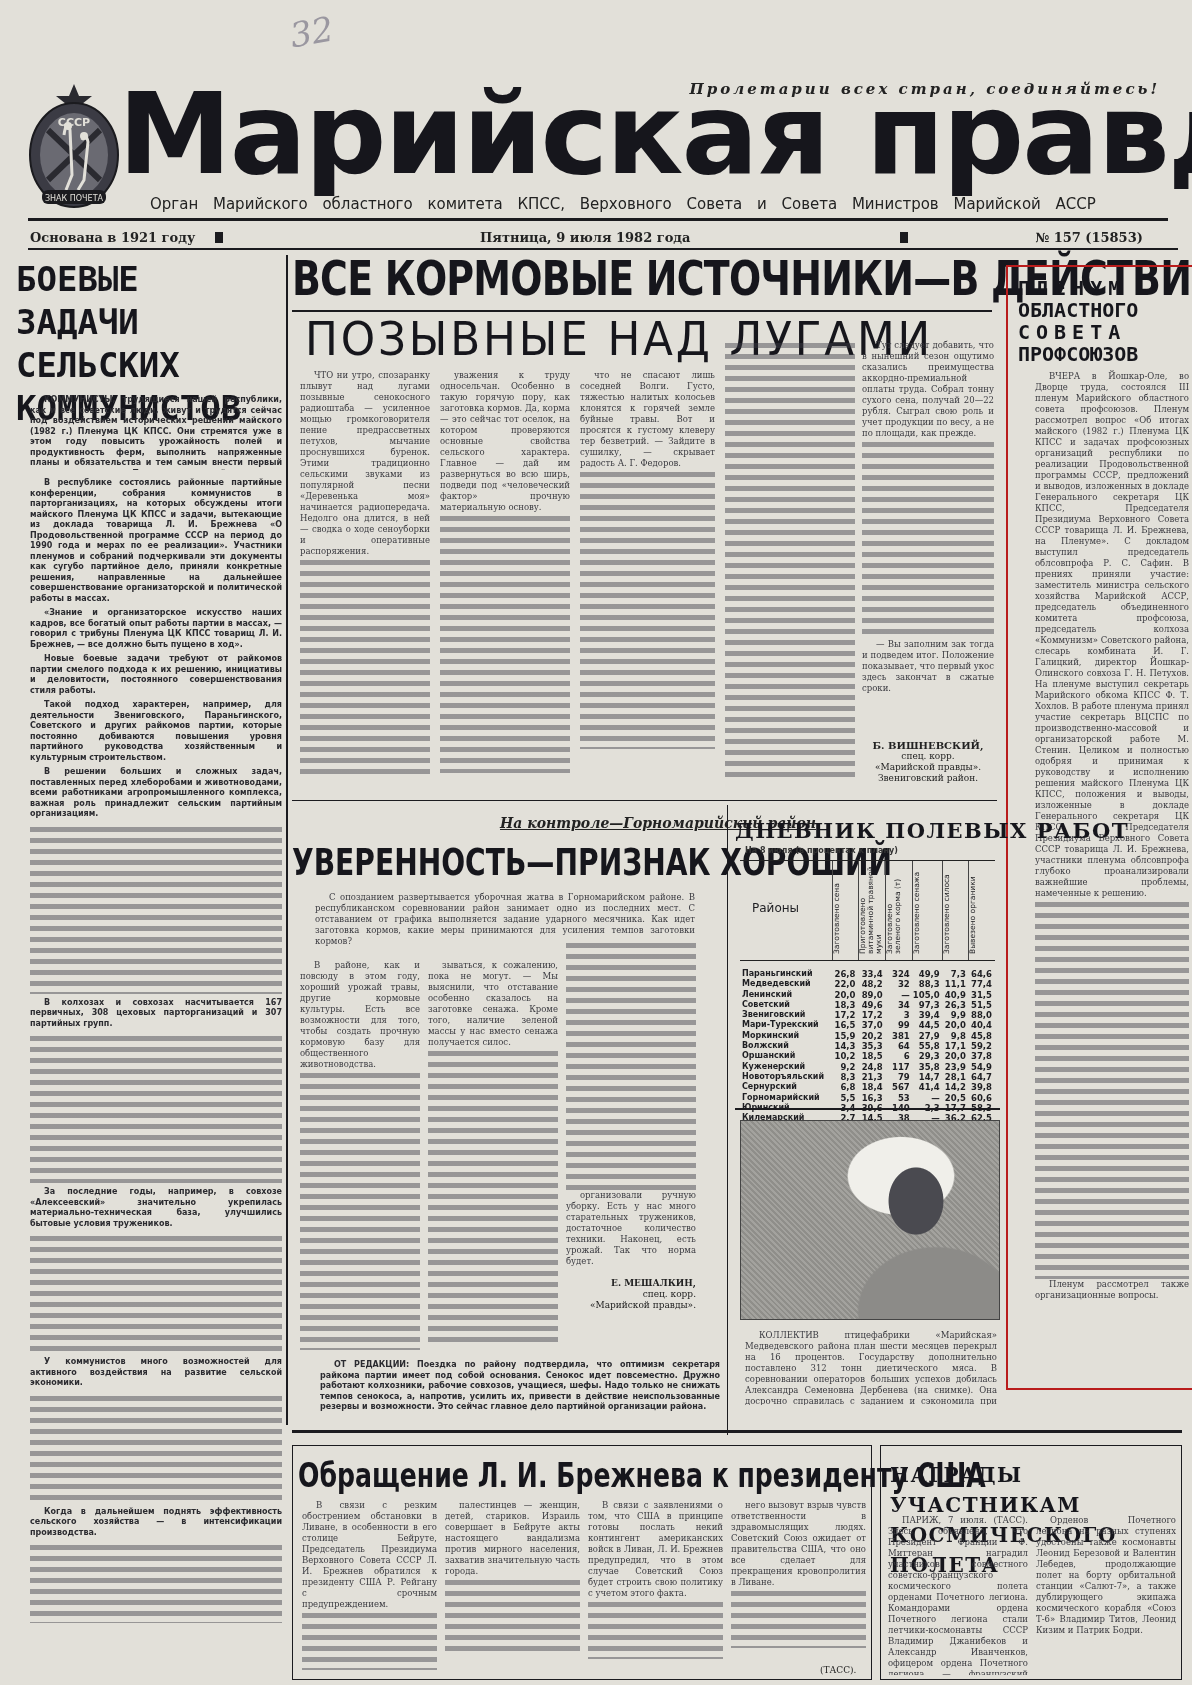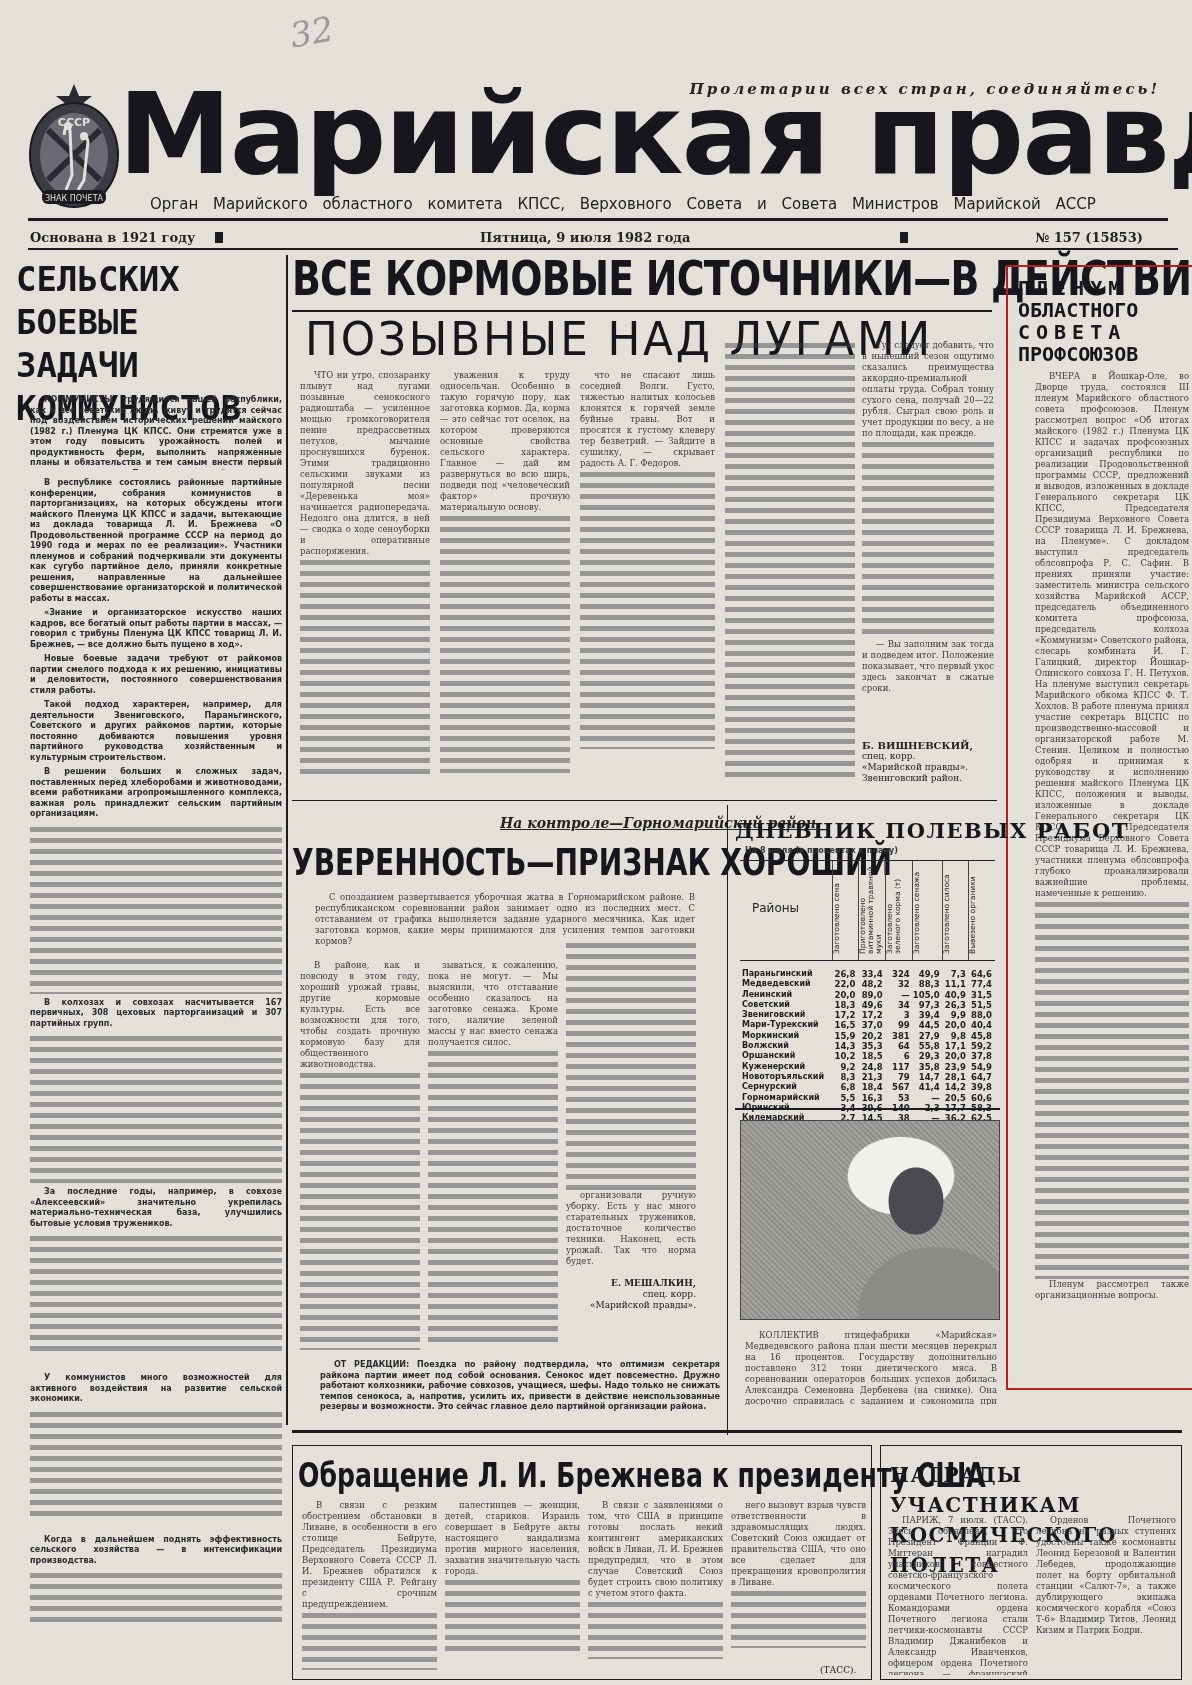--- a/index.html
+++ b/index.html
@@ -92,41 +92,41 @@
 
   <div class="abs rule" style="left:28px;top:218px;width:1140px;height:3px;"></div>
   <div class="abs dateline" style="left:30px;">Основана в 1921 году</div>
   <div class="abs sq" style="left:215px;"></div>
   <div class="abs dateline" style="left:480px;">Пятница, 9 июля 1982 года</div>
   <div class="abs sq" style="left:900px;"></div>
   <div class="abs dateline" style="left:1035px;">№ 157 (15853)</div>
   <div class="abs rule" style="left:28px;top:248px;width:1150px;height:2px;"></div>
 
   <div class="abs boevye">
+    <div>БОЕВЫЕ ЗАДАЧИ</div>
     <div>СЕЛЬСКИХ</div>
-    <div>БОЕВЫЕ ЗАДАЧИ</div>
     <div>КОММУНИСТОВ</div>
   </div>
   <div class="abs text-sans" style="left:30px;top:395px;width:252px;height:75px;">
     <p class="para">КОММУНИСТЫ, трудящиеся нашей республики, как и все советские люди, живут и трудятся сейчас под воздействием исторических решений майского (1982 г.) Пленума ЦК КПСС. Они стремятся уже в этом году повысить урожайность полей и продуктивность ферм, выполнить напряженные планы и обязательства и тем самым внести первый вклад в реализацию Продовольственной программы страны.</p>
   </div>
   <div class="abs text-sans" style="left:30px;top:478px;width:252px;height:1145px;">
     <p class="para">В республике состоялись районные партийные конференции, собрания коммунистов в парторганизациях, на которых обсуждены итоги майского Пленума ЦК КПСС и задачи, вытекающие из доклада товарища Л. И. Брежнева «О Продовольственной программе СССР на период до 1990 года и мерах по ее реализации». Участники пленумов и собраний подчеркивали эти документы как сугубо партийное дело, приняли конкретные решения, направленные на дальнейшее совершенствование организаторской и политической работы в массах.</p>
     <p class="para" style="margin-top:4px">«Знание и организаторское искусство наших кадров, все богатый опыт работы партии в массах, — говорил с трибуны Пленума ЦК КПСС товарищ Л. И. Брежнев, — все должно быть пущено в ход».</p>
     <p class="para" style="margin-top:4px">Новые боевые задачи требуют от райкомов партии смелого подхода к их решению, инициативы и деловитости, постоянного совершенствования стиля работы.</p>
     <p class="para" style="margin-top:4px">Такой подход характерен, например, для деятельности Звениговского, Параньгинского, Советского и других райкомов партии, которые постоянно добиваются повышения уровня партийного руководства хозяйственным и культурным строительством.</p>
     <p class="para" style="margin-top:4px">В решении больших и сложных задач, поставленных перед хлеборобами и животноводами, всеми работниками агропромышленного комплекса, важная роль принадлежит сельским партийным организациям.</p>
     <div class="lines" style="height:170px;margin-top:4px;"></div>
     <p class="para" style="margin-top:4px">В колхозах и совхозах насчитывается 167 первичных, 308 цеховых парторганизаций и 307 партийных групп.</p>
     <div class="lines" style="height:150px;margin-top:4px;"></div>
     <p class="para" style="margin-top:4px">За последние годы, например, в совхозе «Алексеевский» значительно укрепилась материально-техническая база, улучшились бытовые условия тружеников.</p>
     <div class="lines" style="height:120px;margin-top:4px;"></div>
-    <p class="para" style="margin-top:20px">У коммунистов много возможностей для активного воздействия на развитие сельской экономики.</p>
+    <p class="para" style="margin-top:4px">У коммунистов много возможностей для активного воздействия на развитие сельской экономики.</p>
     <div class="lines" style="height:110px;margin-top:4px;"></div>
-    <p class="para" style="margin-top:16px">Когда в дальнейшем поднять эффективность сельского хозяйства — в интенсификации производства.</p>
+    <p class="para" style="margin-top:4px">Когда в дальнейшем поднять эффективность сельского хозяйства — в интенсификации производства.</p>
     <div class="lines" style="height:90px;margin-top:4px;"></div>
 
   </div>
   <div class="abs vline" style="left:286px;top:255px;height:1170px;"></div>
 
   <div class="abs h-kormovye">ВСЕ КОРМОВЫЕ ИСТОЧНИКИ—В ДЕЙСТВИЕ</div>
   <div class="abs rule" style="left:292px;top:310px;width:700px;height:2px;"></div>
   <div class="abs h-pozyvnye">ПОЗЫВНЫЕ НАД ЛУГАМИ</div>
 
   <div class="abs text-block" style="left:300px;top:370px;width:130px;height:410px;">
@@ -142,21 +142,21 @@
     <div class="lines" style="height:280px"></div>
   </div>
   <div class="abs text-block" style="left:725px;top:340px;width:130px;height:440px;">
     <div class="lines" style="height:440px"></div>
   </div>
   <div class="abs text-block" style="left:862px;top:340px;width:132px;height:380px;">
     <p class="para">Тут следует добавить, что в нынешний сезон ощутимо сказались преимущества аккордно-премиальной оплаты труда. Собрал тонну сухого сена, получай 20—22 рубля. Сыграл свою роль и учет продукции по весу, а не по площади, как прежде.</p>
     <div class="lines" style="height:200px"></div>
     <p class="para">— Вы заполним зак тогда и подведем итог. Положение показывает, что первый укос здесь закончат в сжатые сроки.</p>
   </div>
-  <div class="abs" style="left:862px;top:740px;width:132px;text-align:left;font-family:'DejaVu Serif',serif;font-size:9px;line-height:11px;color:#222;">
+  <div class="abs" style="left:862px;top:740px;width:132px;text-align:center;font-family:'DejaVu Serif',serif;font-size:9px;line-height:11px;color:#222;">
     <div style="font-weight:bold;font-size:10px;">Б. ВИШНЕВСКИЙ,</div>
     <div>спец. корр.</div>
     <div>«Марийской правды».</div>
     <div>Звениговский район.</div>
   </div>
   <div class="abs rule" style="left:292px;top:800px;width:705px;height:1px;"></div>
 
   <div class="abs plenum-box">
     <div class="plenum-title">
       <div style="letter-spacing:6px;">ПЛЕНУМ</div>

